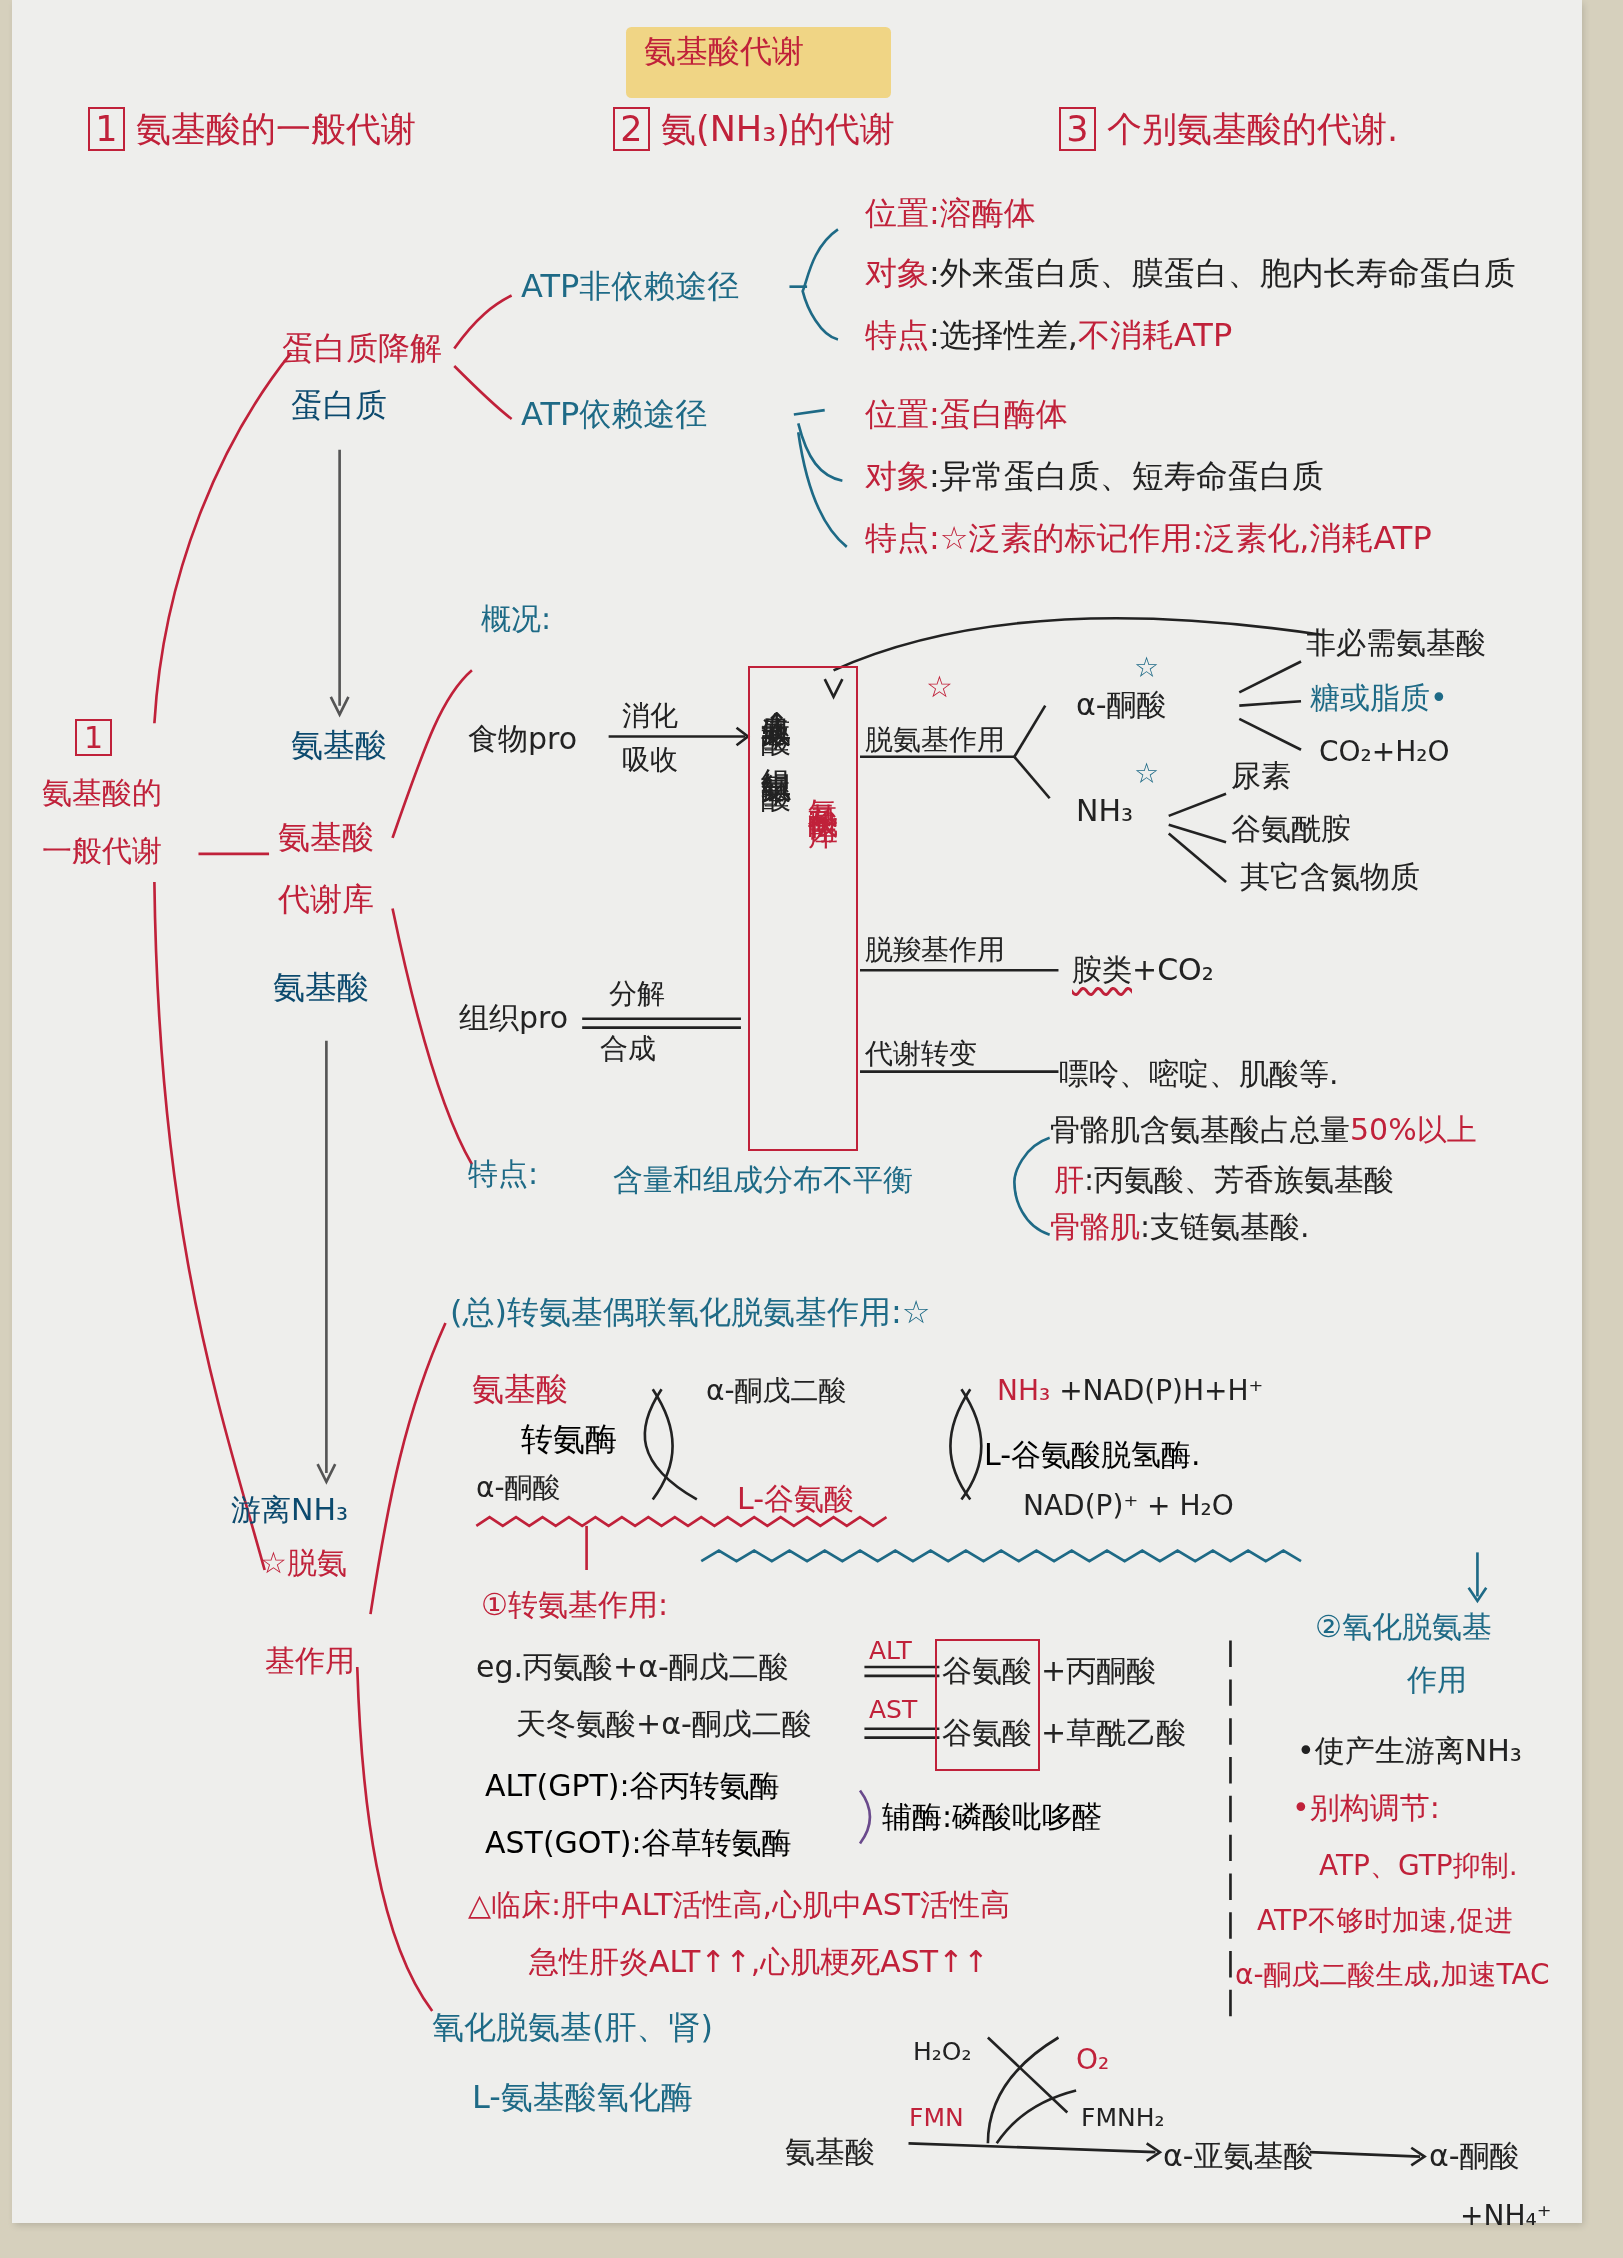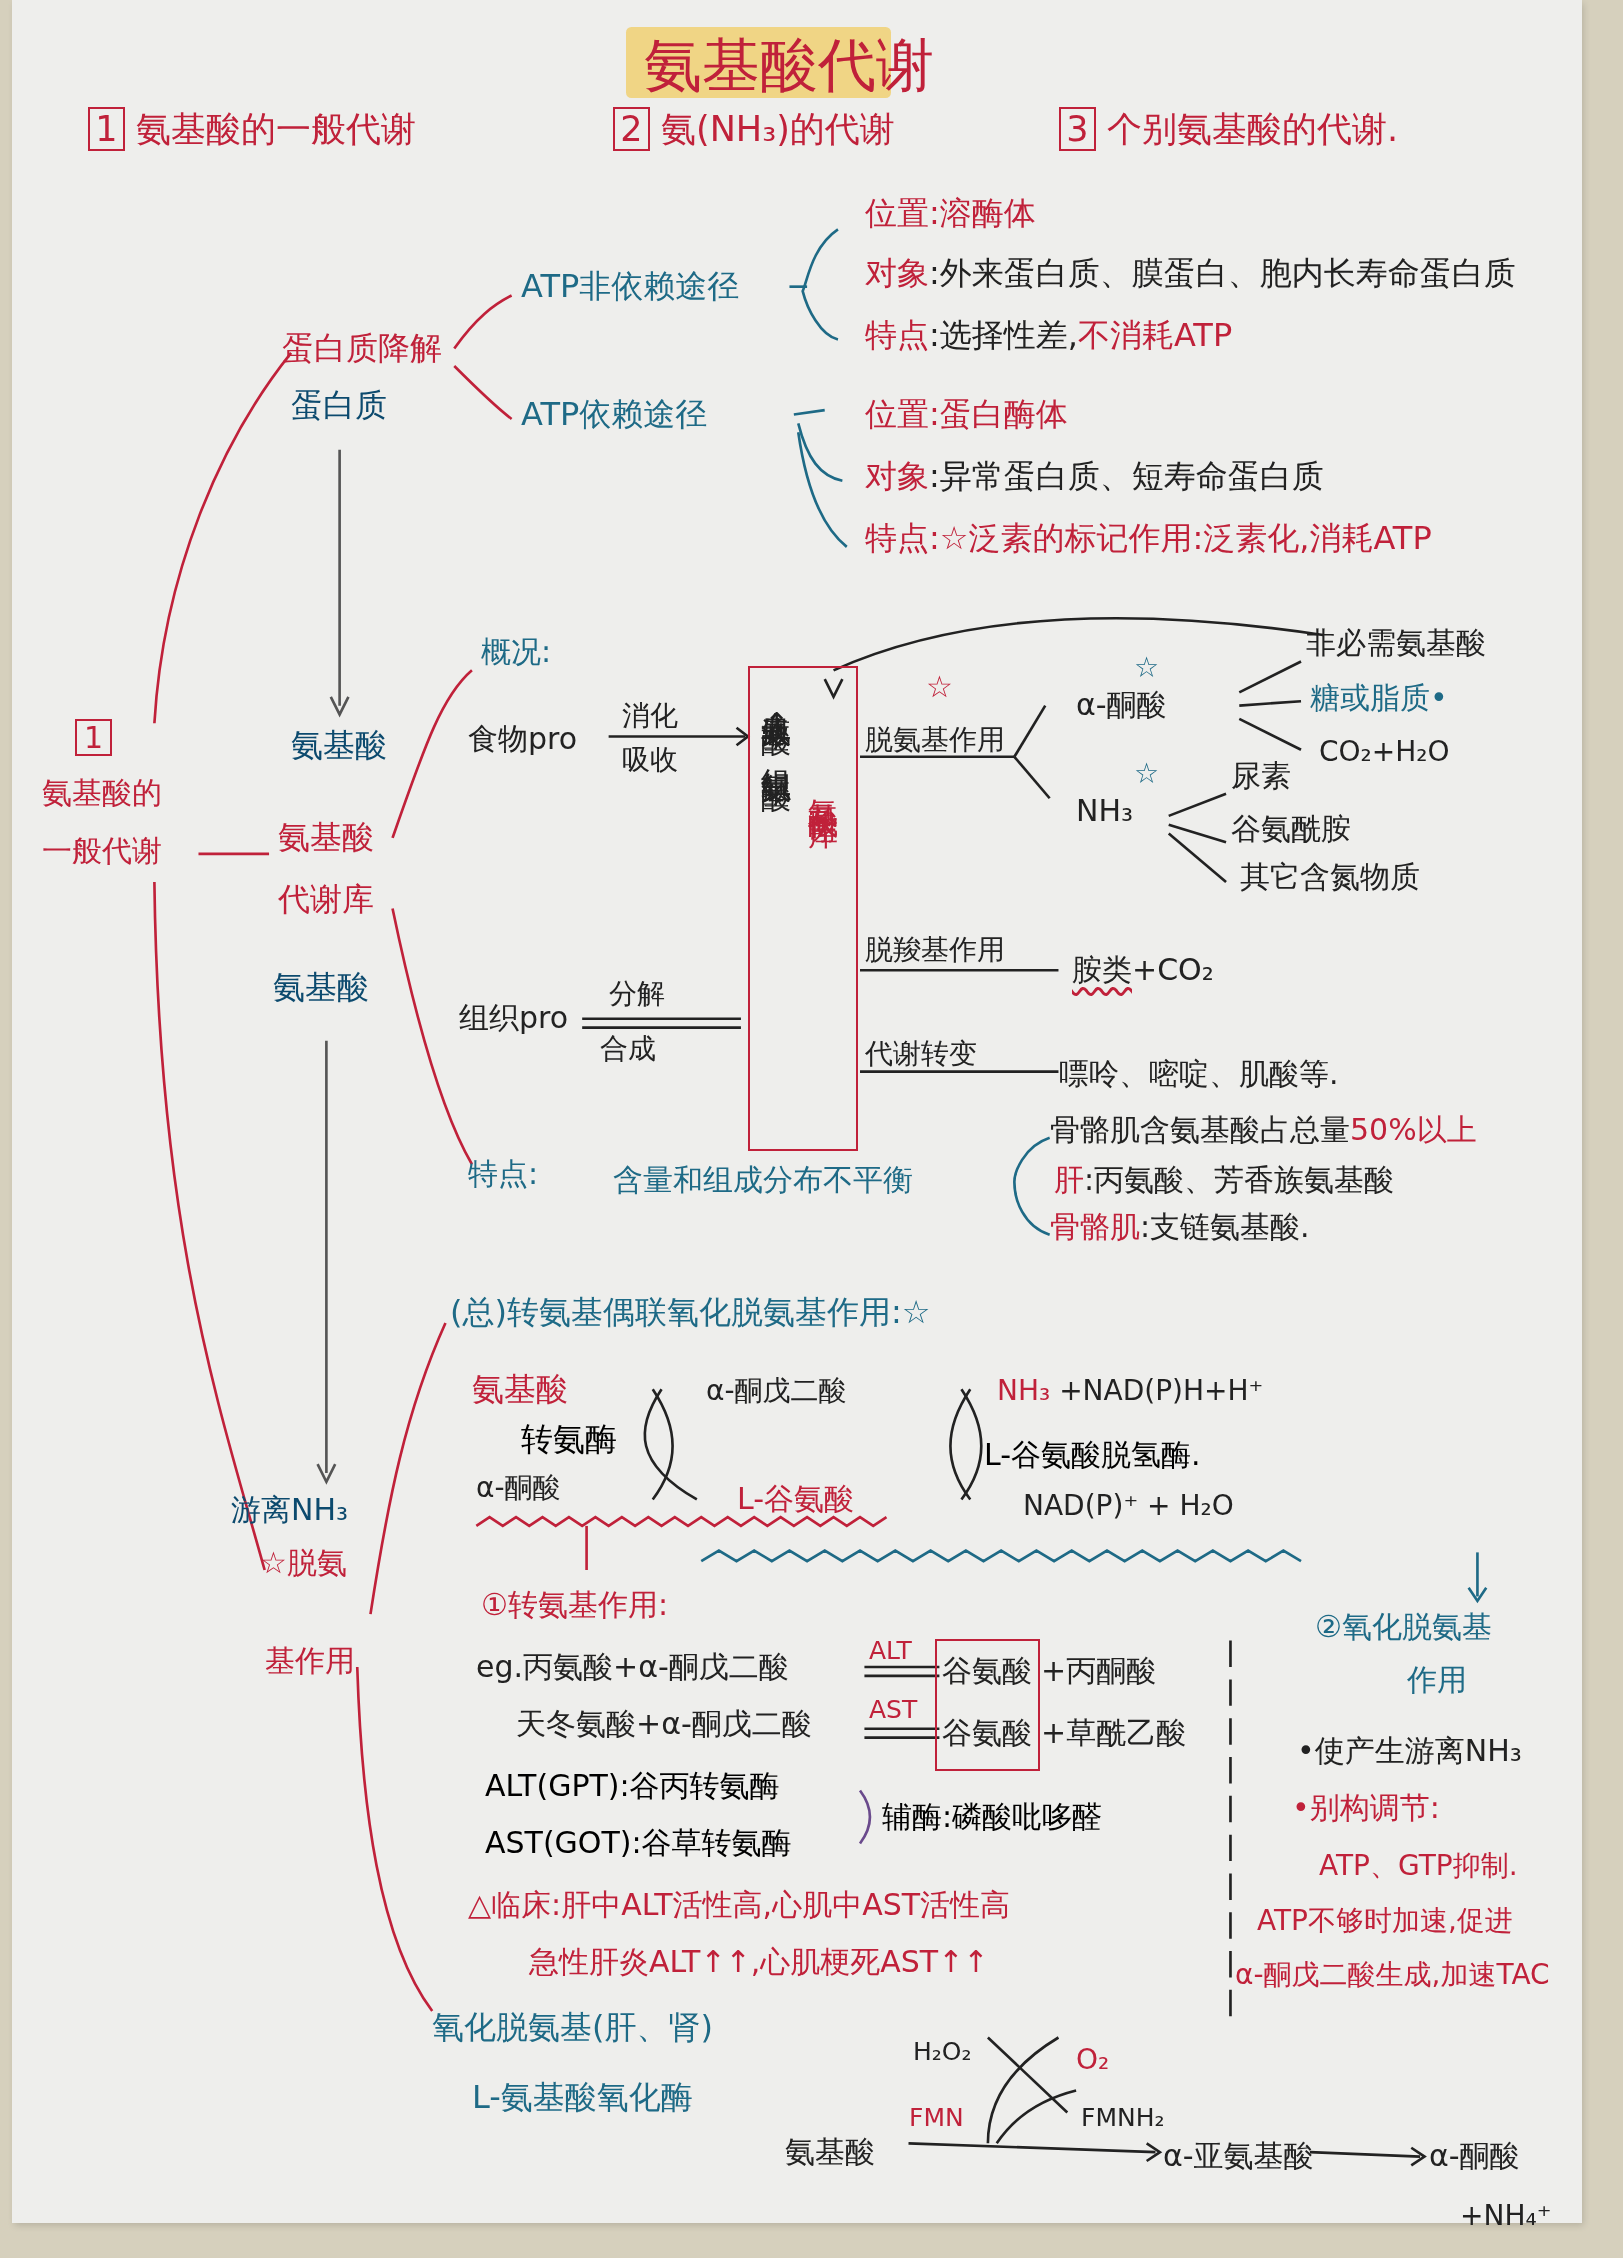--- a/index.html
+++ b/index.html
@@ -114,21 +114,21 @@
     <path d="M1300,2430 L1315,2440 L1300,2450" stroke="#222"></path>
     <path d="M1120,2430 C1120,2380 1150,2340 1200,2310" stroke="#222"></path>
     <path d="M1130,2430 C1150,2400 1180,2380 1220,2370" stroke="#222"></path>
     <path d="M1120,2310 L1210,2395" stroke="#222"></path>
     <path d="M1485,2440 L1610,2445" stroke="#222"></path>
     <path d="M1600,2435 L1615,2445 L1600,2455" stroke="#222"></path>
   </g>
 </svg>
 
 <div class="title-box"></div>
-<div class="t red" style="left:644px;top:34px;font-size:58px;">氨基酸代谢</div>
+<div class="t red" style="left:644px;top:34px;font-size:32px;">氨基酸代谢</div>
 
 <div class="t red f44" style="left:88px;top:110px;">
   <span style="border:2.6px solid #c0213a;padding:0 5.3px;">1</span>
   <span>氨基酸的一般代谢</span>
 </div>
 <div class="t red f44" style="left:613px;top:110px;">
   <span style="border:2.6px solid #c0213a;padding:0 5.3px;">2</span>
   <span>氨(NH₃)的代谢</span>
 </div>
 <div class="t red f44" style="left:1059px;top:110px;">
@@ -163,21 +163,21 @@
 </div>
 <div class="t f40" style="left:865px;top:521px;">
   <span class="red">特点</span><span class="red">:☆泛素的标记作用:泛素化,消耗ATP</span>
 </div>
 
 <div class="t gray f40" style="left:291px;top:728px;">氨基酸</div>
 <div class="t red f40" style="left:278px;top:820px;">氨基酸</div>
 <div class="t red f40" style="left:278px;top:882px;">代谢库</div>
 <div class="t gray f40" style="left:273px;top:970px;">氨基酸</div>
 
-<div class="t blue f36" style="left:481px;top:635px;text-align:right;">概况:</div>
+<div class="t blue f36" style="left:481px;top:602px;text-align:right;">概况:</div>
 <div class="t black f36" style="left:468px;top:722px;">食物pro</div>
 <div class="t black f32" style="left:622px;top:701px;">消化</div>
 <div class="t black f32" style="left:622px;top:745px;">吸收</div>
 <div class="t black f36" style="left:459px;top:1001px;">组织pro</div>
 <div class="t black f32" style="left:609px;top:979px;">分解</div>
 <div class="t black f32" style="left:600px;top:1034px;">合成</div>
 
 <div class="box" style="left:748px;top:666px;width:106px;height:481px;"></div>
 <div class="t black f36 vtext" style="left:760px;top:688px;">血液氨基酸↕组织氨基酸</div>
 <div class="t red f36 vtext" style="left:807px;top:776px;">氨基酸代谢库</div>

